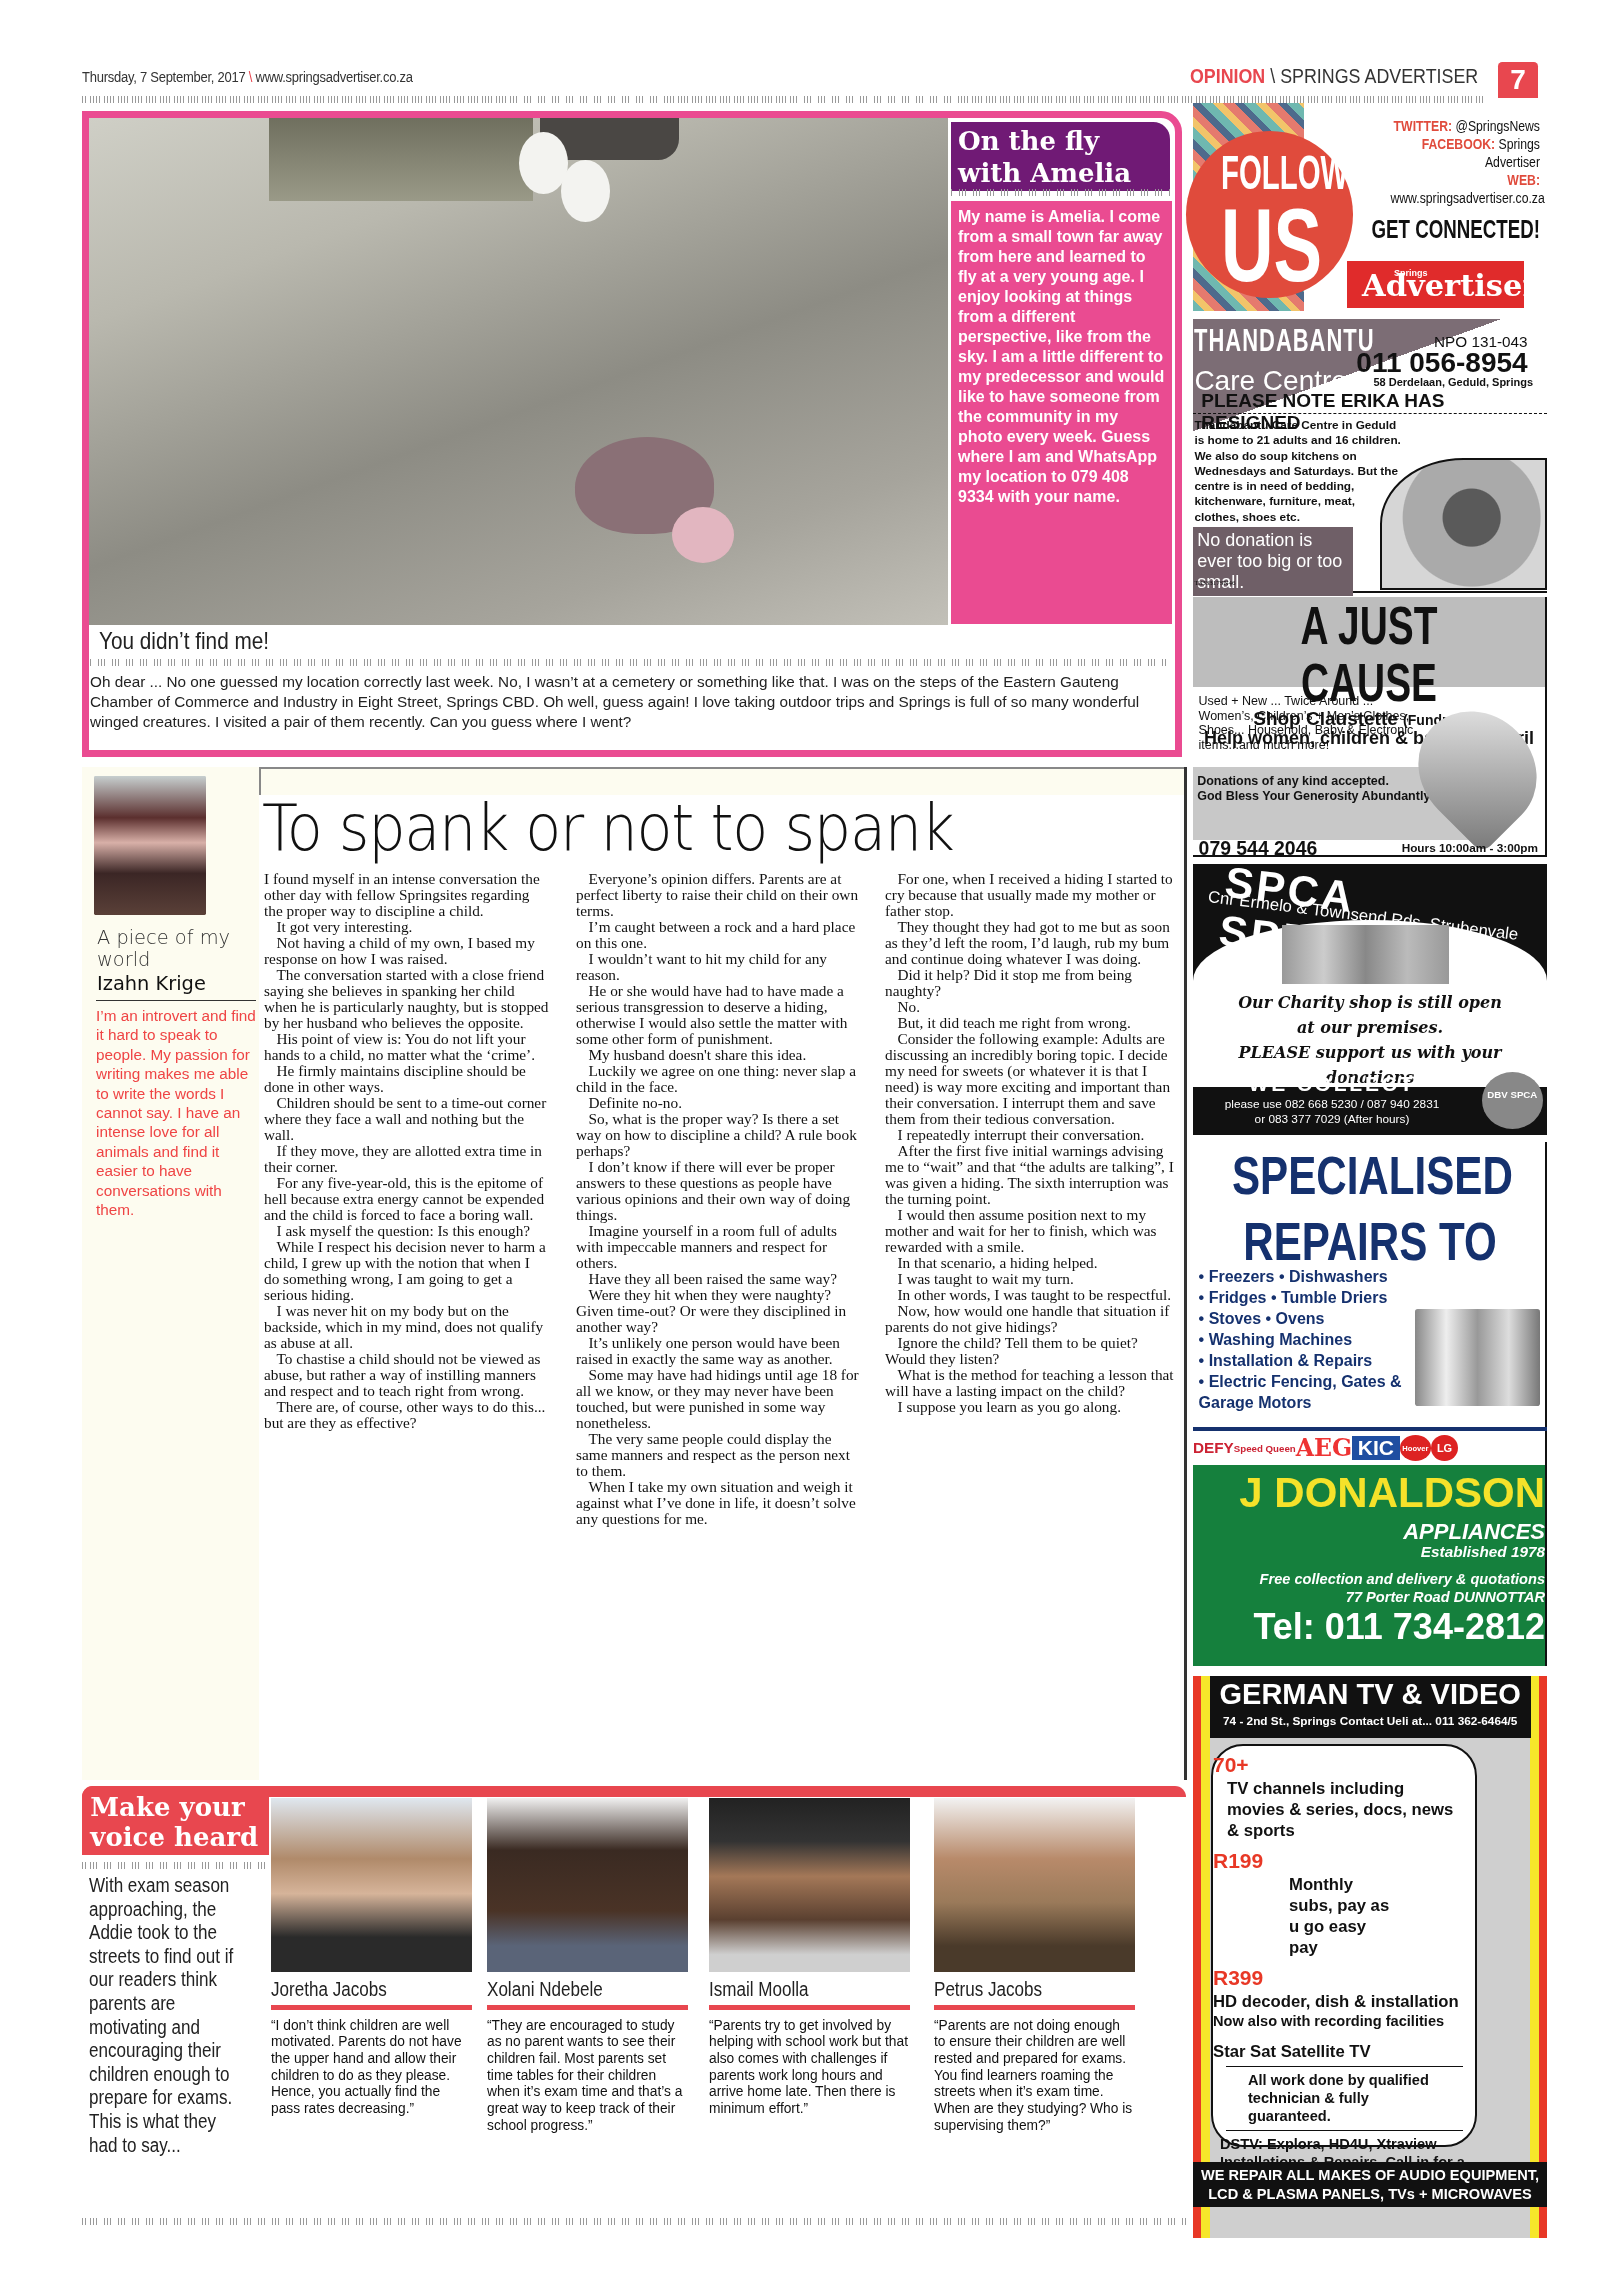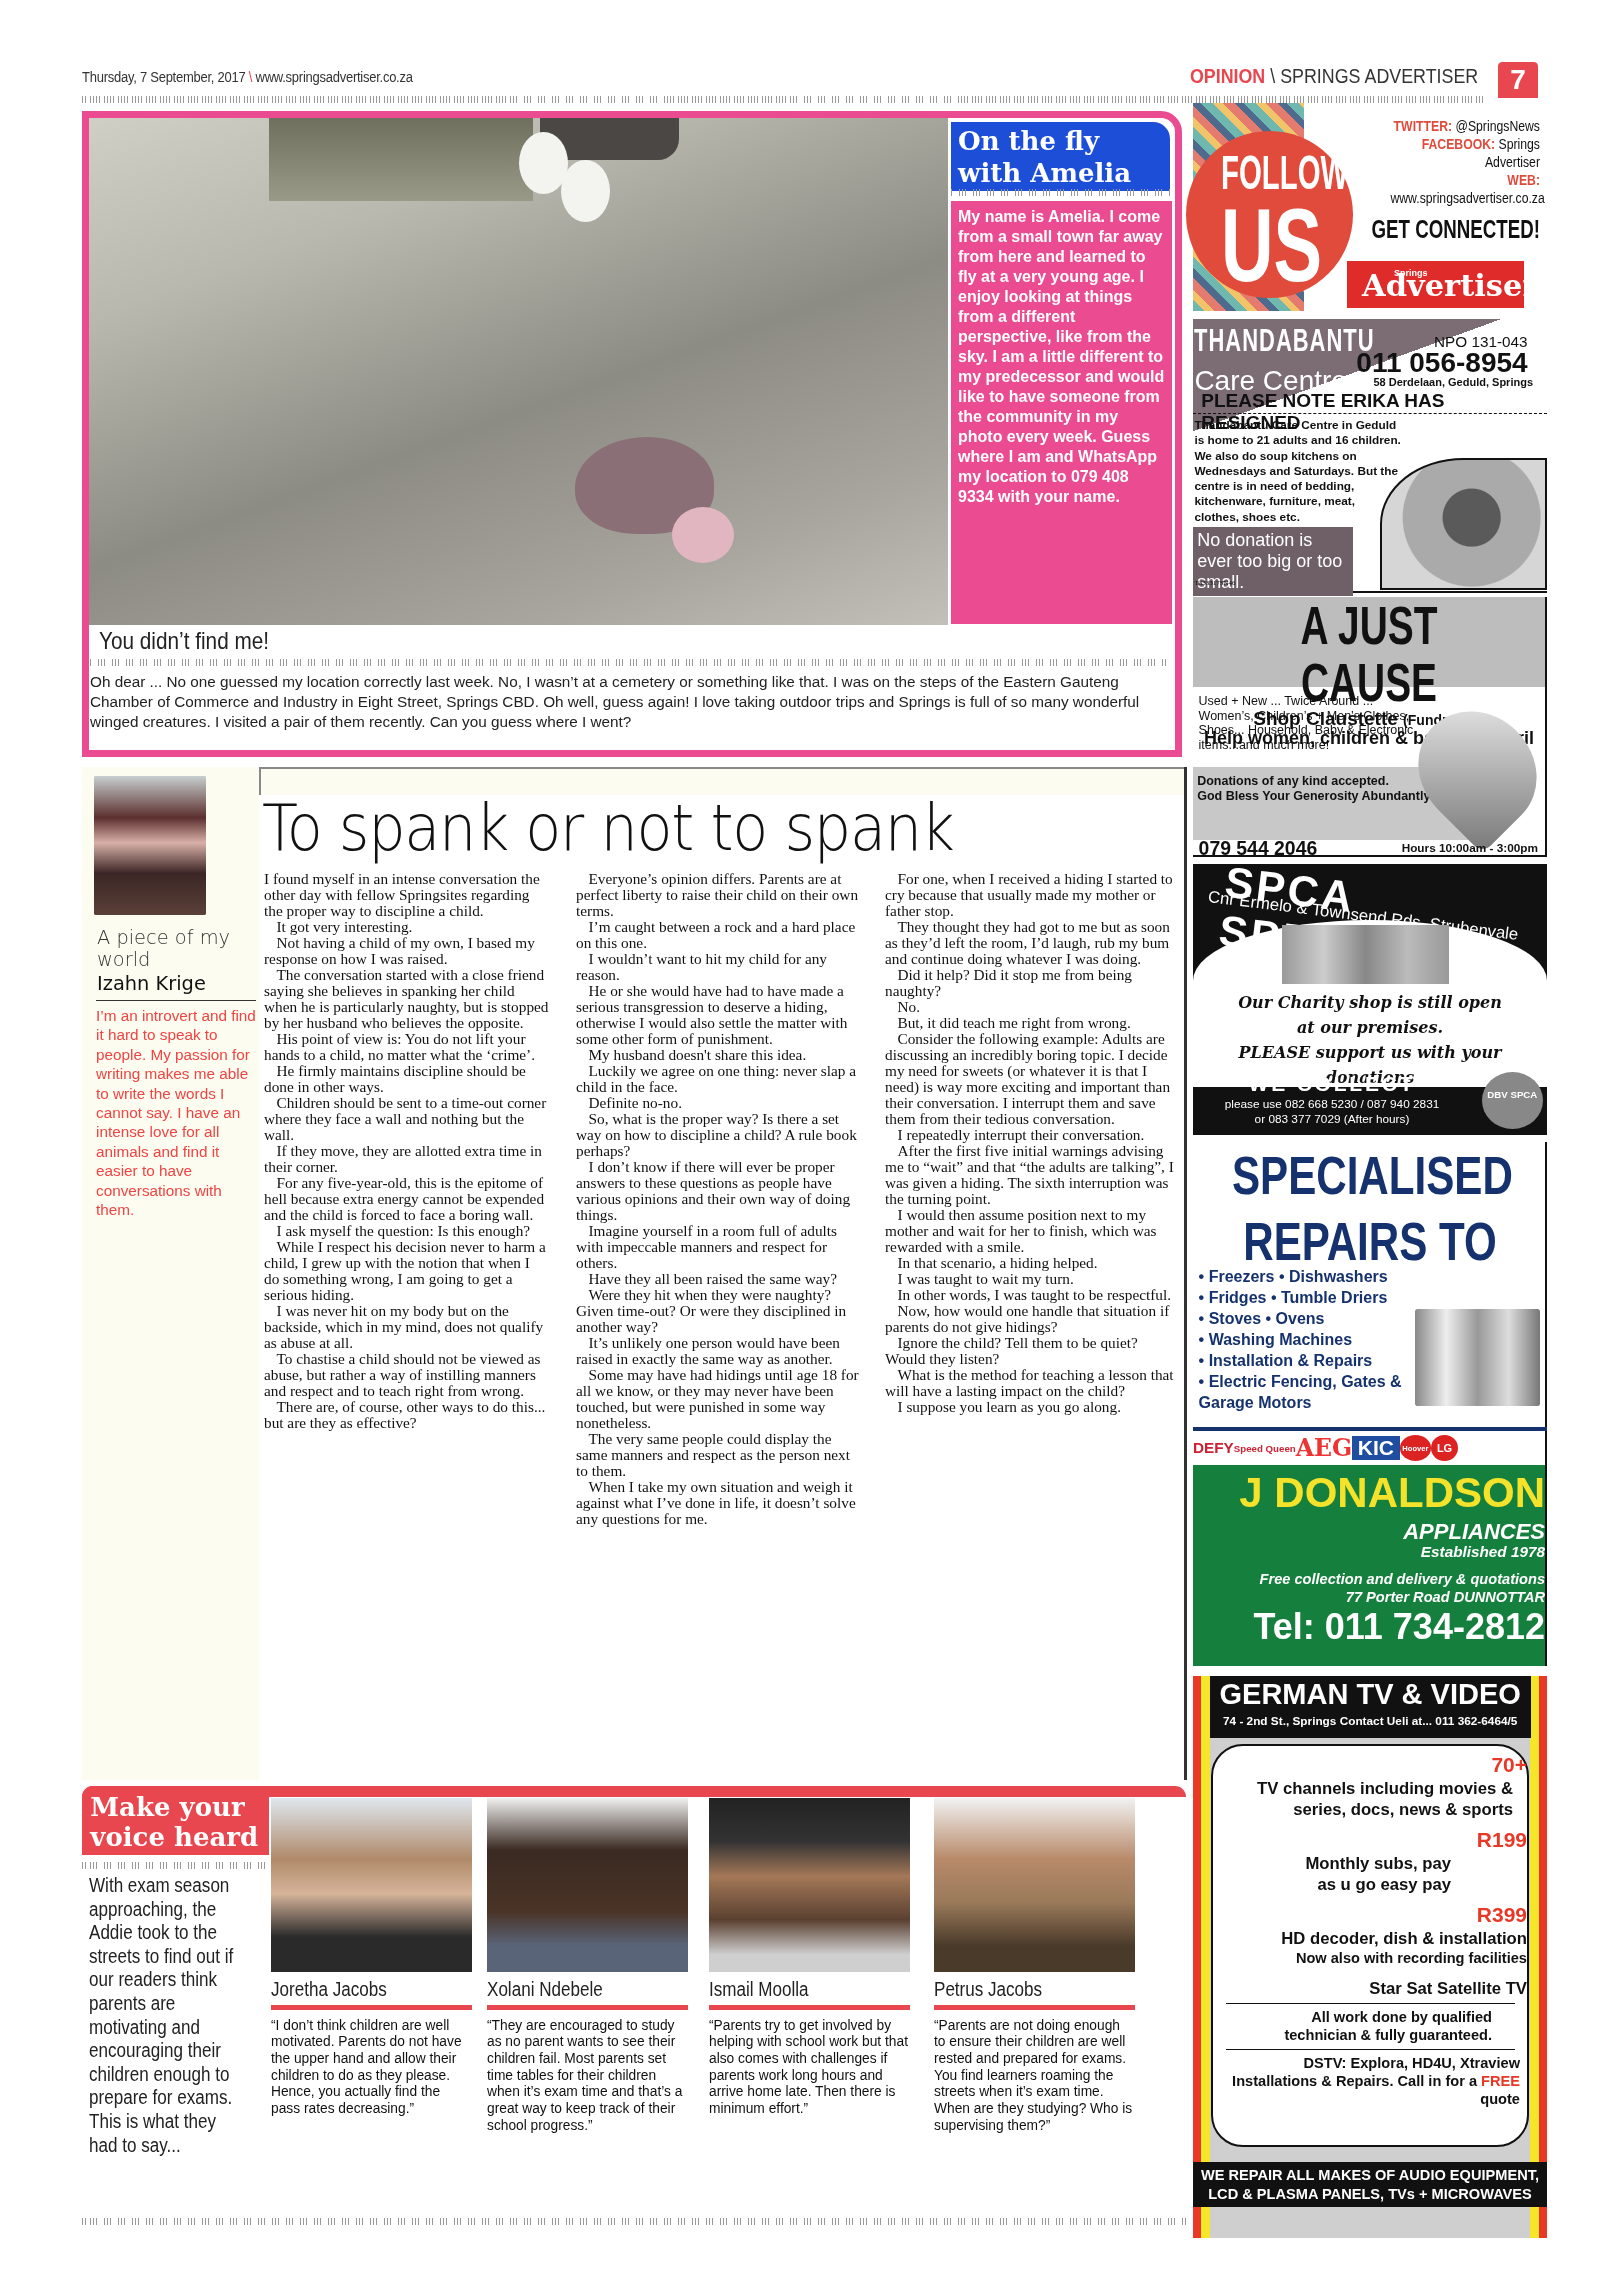--- a/index.html
+++ b/index.html
@@ -15,21 +15,21 @@
 .page-num{left:1498px;top:62px;width:40px;height:36px;background:#e8474f;color:#fff;font-weight:bold;font-size:28px;text-align:center;line-height:36px;border-radius:4.2px 4.2px 0 0}
 .hdr-rule{left:82px;top:96px;width:1402px}
 
 .amelia-frame{left:82px;top:111px;width:1100px;height:646px;border:7px solid #ea4b91;border-radius:0 21px 0 0;background:#fff}
 .amelia-photo{left:89px;top:118px;width:859px;height:507px;background:linear-gradient(160deg,#cfcfc6 0%,#b9b8ae 25%,#8d8c84 55%,#a6a49c 80%,#c2c0b8 100%);overflow:hidden}
 .amelia-photo .grass{position:absolute;left:180px;top:0;width:264px;height:83px;background:linear-gradient(180deg,#6f6f5e,#9a9a88)}
 .amelia-photo .tree{position:absolute;left:451px;top:0;width:139px;height:42px;background:#4a4744;border-radius:0 0 21px 21px}
 .amelia-photo .duck{position:absolute;background:#f3f3f0;border-radius:50%}
 .amelia-photo .pig{position:absolute;left:486px;top:319px;width:139px;height:97px;background:#8a7076;border-radius:60% 55% 50% 50%}
 .amelia-photo .snout{position:absolute;left:583px;top:389px;width:62px;height:56px;background:#e2b6c0;border-radius:50%}
-.amelia-title-box{left:951px;top:122px;width:219px;height:69px;background:#1d4ed8;border-radius:0 16.7px 0 0;color:#fff;font-family:"DejaVu Serif",serif;font-weight:bold;font-size:26px;line-height:32px;padding:2.8px 7px}
+.amelia-title-box{left:951px;top:122px;width:219px;height:69px;background:#701a75;border-radius:0 16.7px 0 0;color:#fff;font-family:"DejaVu Serif",serif;font-weight:bold;font-size:26px;line-height:32px;padding:2.8px 7px}
 .amelia-hatch{left:951px;top:189px;width:221px}
 .amelia-text-box{left:951px;top:201px;width:221px;height:423px;background:#ea4b91;color:#fff;font-weight:bold;font-size:16px;line-height:20px;padding:5.6px 7px}
 .found-title{left:99px;top:628px;font-size:23.6px;color:#222;transform:scaleX(.88);transform-origin:left}
 .found-hatch{left:90px;top:659px;width:1076px}
 .found-text{left:90px;top:672px;width:1083px;font-size:15.3px;line-height:20px;color:#222}
 
 .col-bg{left:82px;top:767px;width:177px;height:1013px;background:#fdfcf0}
 .col-photo{left:94px;top:776px;width:112px;height:139px;background:linear-gradient(180deg,#c7cfcf 0%,#5b2f2e 30%,#d8b0a8 48%,#3b2625 70%,#5a4038 100%);border-radius:1.4px}
 .col-kicker{left:97px;top:927px;font-size:19.4px;color:#333;line-height:22px;font-family:"DejaVu Sans",sans-serif;font-weight:300}
 .col-author{left:97px;top:972px;font-size:19.4px;color:#111;font-family:"DejaVu Sans",sans-serif}
@@ -108,21 +108,21 @@
 .jd{top:1465px;height:201px;background:#15803d;color:#fff;text-align:right;border-right:2.1px solid #111}
 .jd .n{color:#f5e22a;font-size:42px;font-weight:bold;line-height:56px}
 .jd .ap{font-size:22px;font-style:italic;font-weight:bold;line-height:22px}
 .jd .es{font-size:15.3px;font-style:italic;font-weight:bold;line-height:18px}
 .jd .fr{font-size:14.6px;font-style:italic;font-weight:bold;line-height:18px;margin-top:9px}
 .jd .tel{font-size:36px;font-weight:bold;line-height:42px}
 .gtv{top:1676px;height:562px;background:linear-gradient(90deg,#e83826 0 8.3px,#f6e62a 8.3px 16.7px,#cfcfcf 16.7px 337px,#f6e62a 337px 346px,#e83826 346px 354px)}
 .gtv .head{position:absolute;left:16.7px;top:0;width:321px;height:62px;background:#111;color:#fff;text-align:center}
 .gtv .head .t{font-size:29px;font-weight:bold;line-height:37px}
 .gtv .head .s{font-size:11.8px;font-weight:bold;line-height:16.7px}
-.gtv .card{position:absolute;left:18px;top:68px;width:318px;height:403px;background:#fff;border:2.1px solid #111;border-radius:32px;text-align:right;padding-top:5.6px}
+.gtv .card{position:absolute;left:18px;top:68px;width:266px;height:403px;background:#fff;border:2.1px solid #111;border-radius:32px;text-align:left;padding-top:5.6px}
 .gtv .r{color:#e83826;font-size:21px;font-weight:bold;line-height:26px}
 .gtv .b{font-size:16.7px;font-weight:bold;line-height:21px}
 .gtv .m{font-size:14.6px;font-weight:bold;line-height:18px}
 .gtv .hr{height:1.4px;background:#111;margin:4.2px 12.5px}
 .gtv .foot{position:absolute;left:0;top:486px;width:354px;height:45px;background:#111;color:#fff;text-align:center;font-size:14.6px;font-weight:bold;line-height:19.4px;padding-top:3.5px}
 .free{color:#e83826}
 </style>
 </head>
 <body>
 

